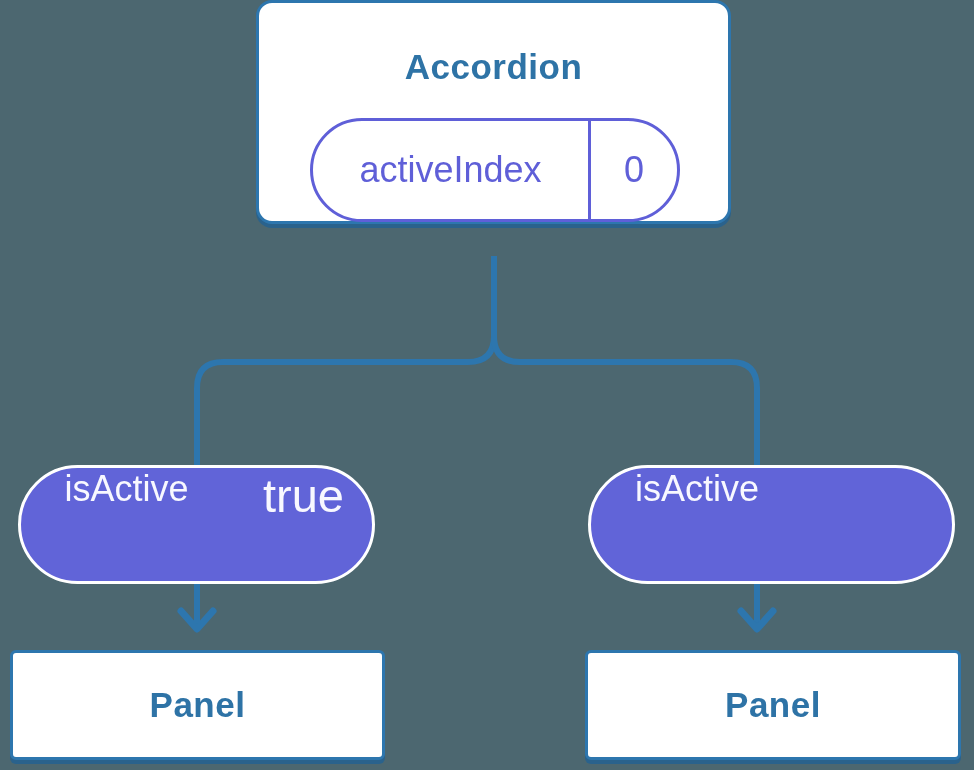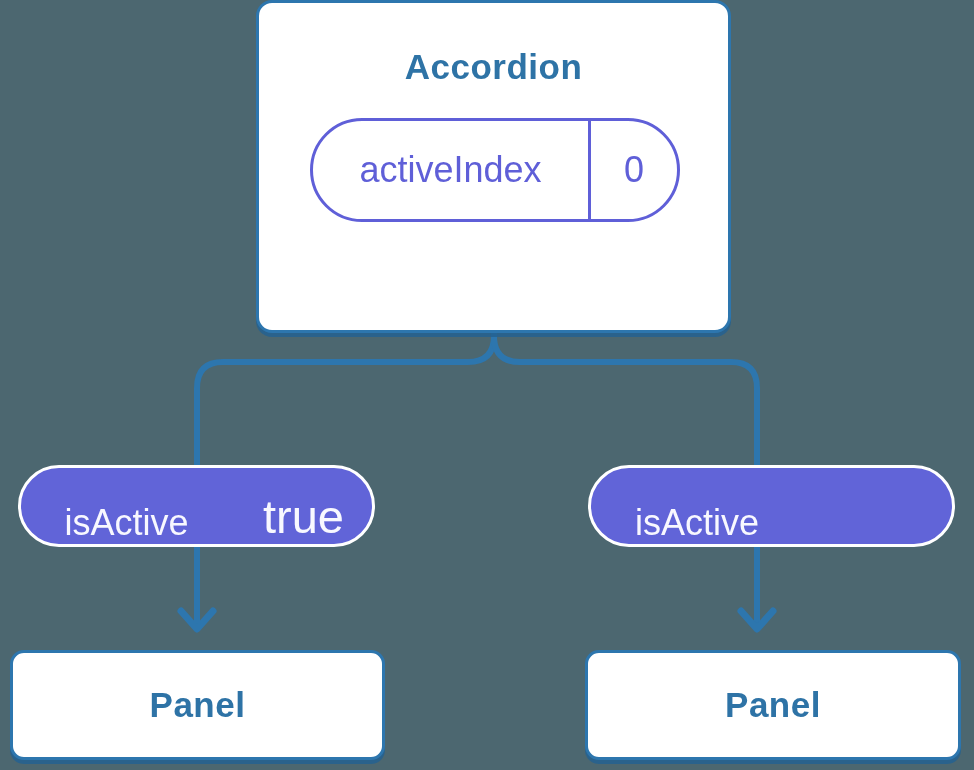--- a/index.html
+++ b/index.html
@@ -42,21 +42,21 @@
   }
   .node {
     position: absolute;
     z-index: 1;
     background: var(--node-fill);
     border: 3px solid var(--line);
     box-shadow: 0 4px 0 rgba(36, 98, 145, 0.85);
   }
   .node-root {
     left: 256px; top: 0;
-    width: 475px; height: 333px;
+    width: 475px; height: 224px;
     border-radius: 16px;
   }
   .node-title {
     position: absolute;
     left: 0; top: 44px;
     width: 100%;
     text-align: center;
     font-size: 35px;
     font-weight: 600;
     color: var(--node-title);
@@ -85,26 +85,26 @@
   }
   .state-pill .pill-value {
     flex: 1;
     display: flex; align-items: center; justify-content: center;
     font-size: 36px;
     color: var(--state-pill-color);
   }
   .prop-pill {
     position: absolute;
     z-index: 2;
-    height: 82px;
+    height: 119px;
     background: var(--pill-fill);
     border: 3px solid #ffffff;
     border-radius: 999px;
     display: flex;
-    align-items: flex-end;
+    align-items: flex-start;
     overflow: hidden;
   }
   .prop-pill-left  { left: 18px;  top: 465px; width: 357px; }
   .prop-pill-right { left: 588px; top: 465px; width: 367px; }
   .prop-pill .pill-label {
     display: flex; align-items: center; justify-content: center;
     font-size: 36px;
     color: var(--pill-text);
   }
   .prop-pill-left  .pill-label { width: 211px; }
@@ -115,21 +115,21 @@
   }
   .prop-pill .pill-value {
     flex: 1;
     display: flex; align-items: center; justify-content: center;
     font-size: 47px;
     color: var(--pill-text);
   }
   .node-panel {
     top: 650px;
     height: 110px;
-    border-radius: 14px;
+    border-radius: 6px;
     display: flex; align-items: center; justify-content: center;
   }
   .node-panel-left  { left: 10px;  width: 375px; }
   .node-panel-right { left: 585px; width: 376px; }
   .panel-title {
     font-size: 35px;
     font-weight: 600;
     color: var(--node-title);
     letter-spacing: 0.5px;
   }

